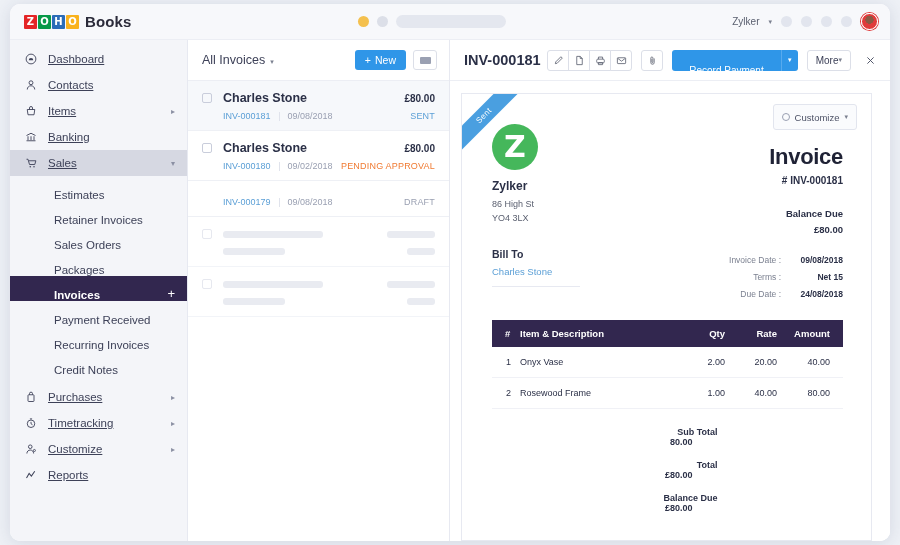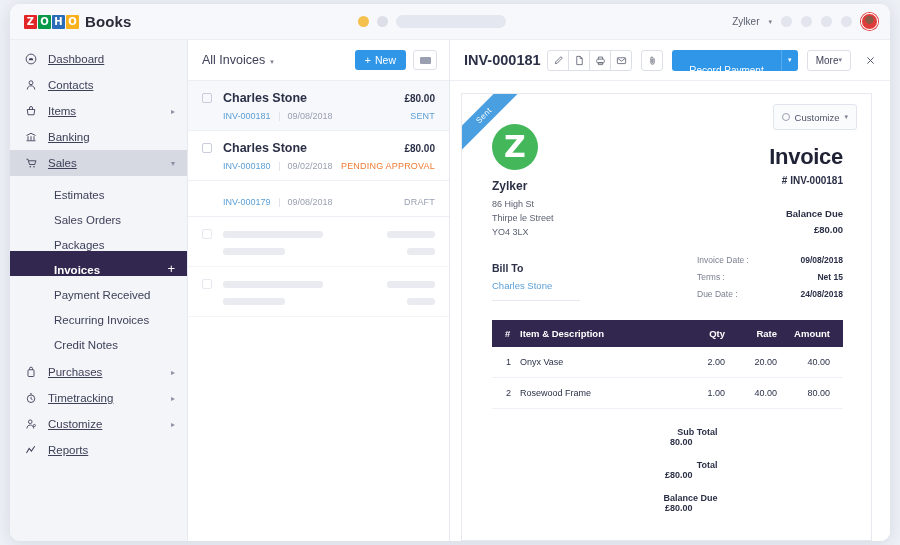--- a/index.html
+++ b/index.html
@@ -238,21 +238,21 @@
   .billto-h { font-size: 10.5px; font-weight: 700; color: #2b3047; margin-top: 22px; }
   .billto-n { font-size: 9.5px; color: #5b9fd6; margin-top: 6px; }
   .billto-rule { width: 88px; height: 1px; background: #e7e9f1; margin-top: 9px; }
 
   .inv-word { font-size: 22px; font-weight: 700; color: #1f2235; letter-spacing: -.3px; }
   .inv-no { font-size: 10px; font-weight: 700; color: #2b3047; margin-top: 5px; }
   .bd-lbl { font-size: 9.5px; font-weight: 700; color: #2b3047; margin-top: 22px; }
   .bd-val { font-size: 9.5px; font-weight: 700; color: #2b3047; margin-top: 5px; }
   .meta { margin-top: 20px; }
   .meta-row { display: flex; justify-content: flex-end; align-items: center; margin-bottom: 7px; }
-  .meta-k { font-size: 8.5px; color: #7b8090; width: 84px; text-align: left; }
+  .meta-k { font-size: 8.5px; color: #7b8090; width: 84px; text-align: right; }
   .meta-v { font-size: 8.5px; font-weight: 700; color: #2b3047; width: 62px; text-align: right; }
 
   table.items { width: 100%; border-collapse: collapse; margin-top: 14px; }
   table.items thead th {
     background: #32274f; color: #fff;
     font-size: 9.5px; font-weight: 600;
     padding: 8px 0; text-align: left;
   }
   table.items thead th.c-num { padding-left: 13px; width: 28px; }
   table.items thead th.c-qty,
@@ -362,20 +362,23 @@
               <circle cx="7" cy="13" r="1" fill="#3d4158"></circle>
               <circle cx="12" cy="13" r="1" fill="#3d4158"></circle>
             </svg>
         </span>
         <span class="label">Sales</span>
         <span class="arr">▾</span>
       </div>
 
       <div class="nav-sub">
         <span>Estimates</span>
+      </div>
+      <div class="nav-sub">
+        <span>Retainer Invoices</span>
       </div>
       <div class="nav-sub">
         <span>Sales Orders</span>
       </div>
       <div class="nav-sub">
         <span>Packages</span>
       </div>
       <div class="nav-sub active">
         <span>Invoices</span>
         <span class="plus">+</span>
@@ -585,21 +588,20 @@
             <span>Customize</span>
             <span class="caret">▾</span>
           </div>
 
           <div class="inv-top">
             <div class="inv-left">
               <div class="zlogo">Z</div>
               <div class="org-title">Zylker</div>
               <div class="addr">
                 <div>86 High St</div>
-                <div>Thirpe le Street</div>
                 <div>YO4 3LX</div>
               </div>
               <div class="billto-h">Bill To</div>
               <div class="billto-n">Charles Stone</div>
               <div class="billto-rule"></div>
             </div>
 
             <div class="inv-right">
               <div class="inv-word">Invoice</div>
               <div class="inv-no"># INV-000181</div>

